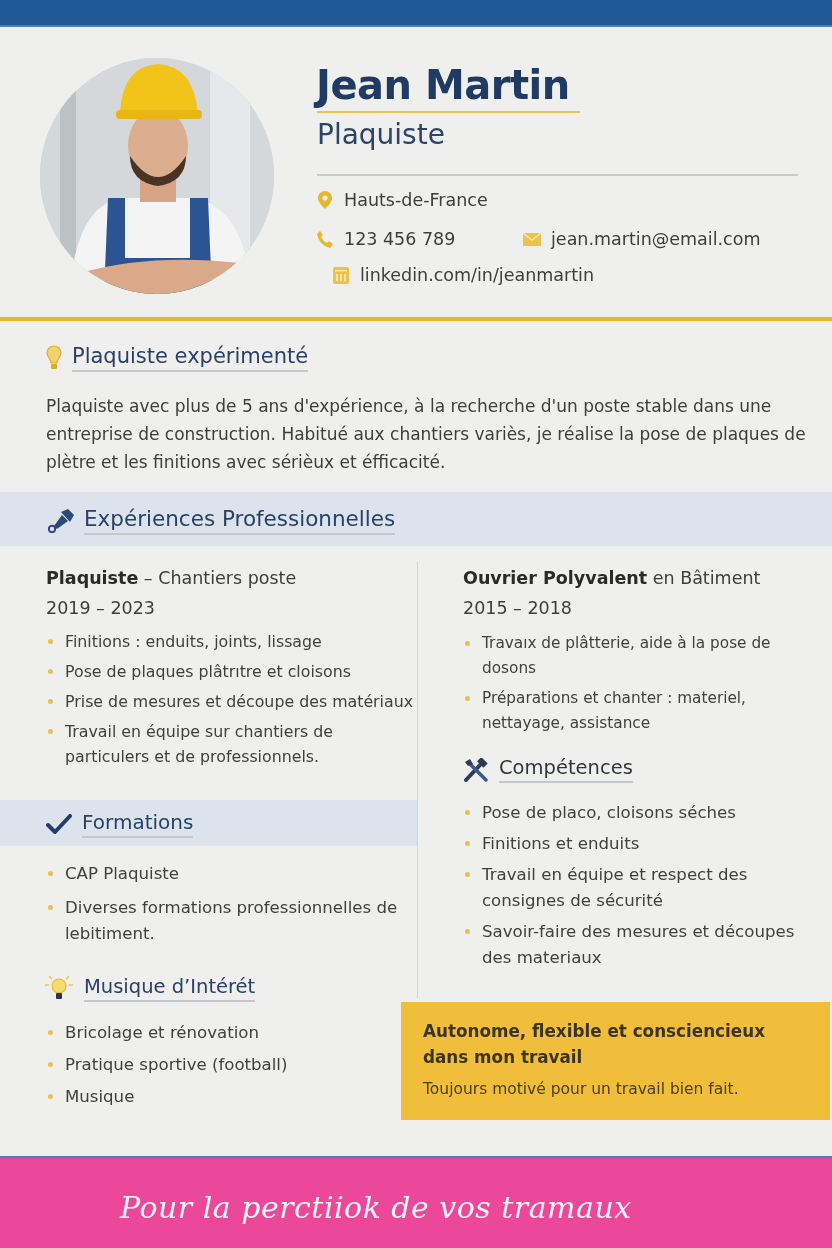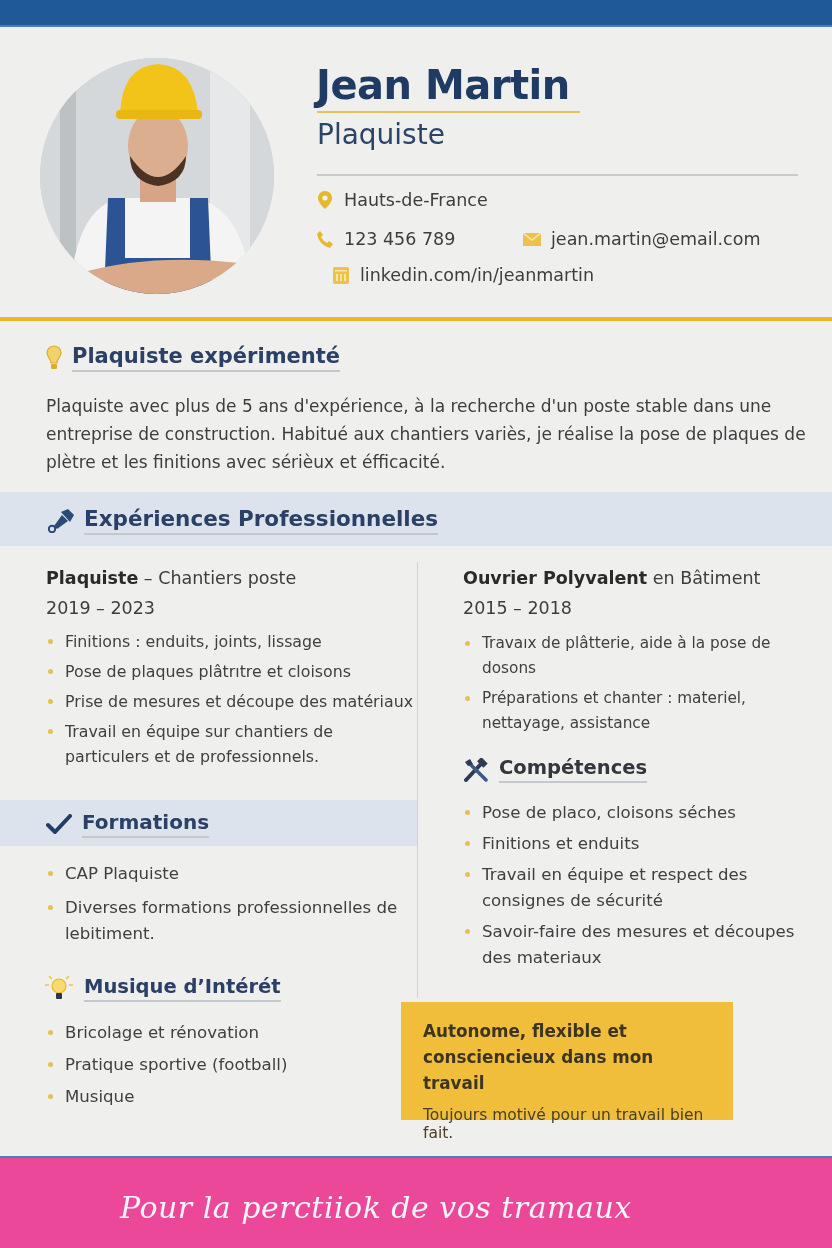--- a/index.html
+++ b/index.html
@@ -23,21 +23,21 @@
   .job-title { position: absolute; left: 317px; top: 116px; font-size: 28px; color: #2c4468; line-height: 38px; }
   .header-divider { position: absolute; left: 317px; top: 174px; width: 481px; height: 2px; background: #c9c9c9; }
   .contact { position: absolute; display: flex; align-items: center; font-size: 17.5px; color: #3d3d3d; }
   .contact .ic { width: 18px; height: 20px; margin-right: 10px; display: inline-flex; align-items: center; justify-content: center; }
   .contact-location { left: 316px; top: 190px; }
   .contact-phone { left: 316px; top: 229px; }
   .contact-email { left: 523px; top: 229px; }
   .contact-linkedin { left: 332px; top: 265px; }
   .gold-rule { position: absolute; left: 0; top: 317px; width: 832px; height: 4px; background: #e9b82a; }
 
-  .section-title { position: absolute; display: flex; align-items: center; font-weight: bold; color: #2a4066; }
+  .section-title { position: absolute; display: flex; align-items: center; font-weight: normal; color: #2a4066; }
   .section-title .t { border-bottom: 2px solid #c4c7cc; padding-bottom: 2px; }
   .section-title .ic { margin-right: 10px; display: inline-flex; align-items: center; }
   .summary-title { left: 46px; top: 344px; font-size: 21px; }
   .summary-text { position: absolute; left: 46px; top: 392px; width: 760px; font-size: 17px; line-height: 28px; color: #3d3d3d; }
 
   .band { position: absolute; background: #dde3ec; }
   .band-exp { left: 0; top: 492px; width: 832px; height: 54px; }
   .exp-title { left: 48px; top: 506px; font-size: 21.5px; }
   .col-divider { position: absolute; left: 417px; top: 562px; width: 1px; height: 436px; background: #d3d3d3; }
 
@@ -58,21 +58,21 @@
   .form-list li { margin-bottom: 8px; }
 
   .comp-title { left: 463px; top: 756px; font-size: 19.5px; color: #33363d; }
   .comp-list { left: 463px; top: 800px; width: 350px; font-size: 16.6px; line-height: 26px; }
   .comp-list li { margin-bottom: 5px; }
 
   .int-title { left: 44px; top: 974px; font-size: 19.5px; }
   .int-list { left: 46px; top: 1020px; width: 360px; font-size: 16.6px; line-height: 26px; }
   .int-list li { margin-bottom: 6px; }
 
-  .callout { position: absolute; left: 401px; top: 1002px; width: 332px; height: 118px; background: #f0be3a; padding: 16px 22px 4px 22px; }
+  .callout { position: absolute; left: 401px; top: 1002px; width: 429px; height: 118px; background: #f0be3a; padding: 16px 22px 4px 22px; }
   .callout-head { font-size: 16.8px; font-weight: bold; color: #3d3520; line-height: 26px; }
   .callout-sub { font-size: 15.5px; color: #4a3f22; margin-top: 10px; }
 
   .footer { position: absolute; left: 0; top: 1156px; width: 832px; height: 92px; background: #ec4899; border-top: 2px solid #4d7fb3; }
   .footer-slogan { position: absolute; left: 120px; top: 32px; font-family: "DejaVu Serif", serif; font-style: italic; font-size: 30px; color: #f3f5f8; letter-spacing: 0.5px; }
 </style>
 </head>
 <body>
 
 <div class="top-band"></div>

